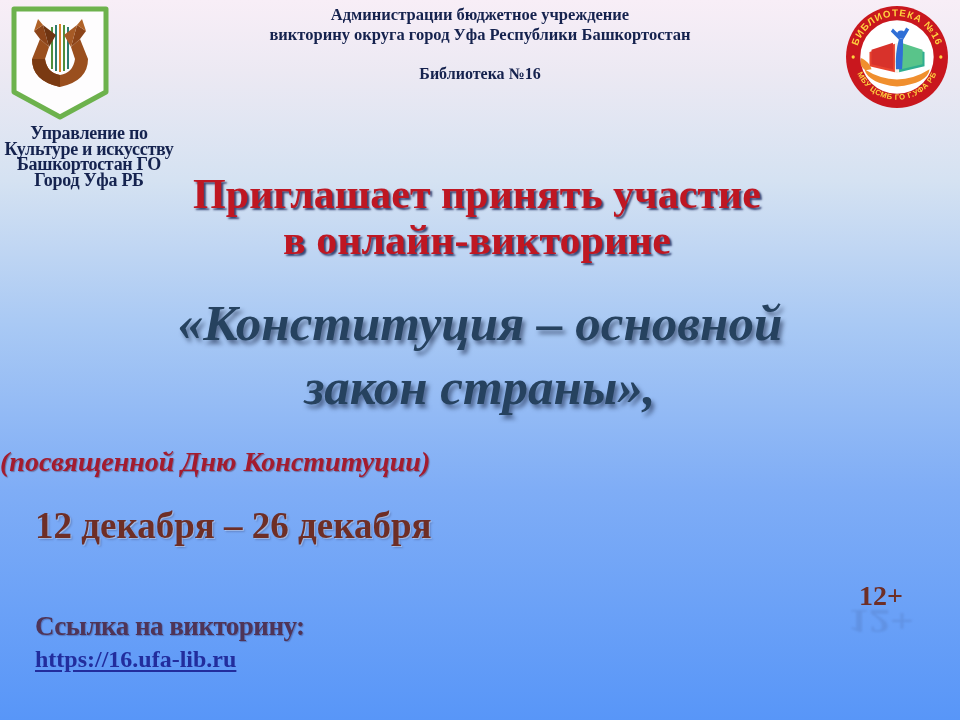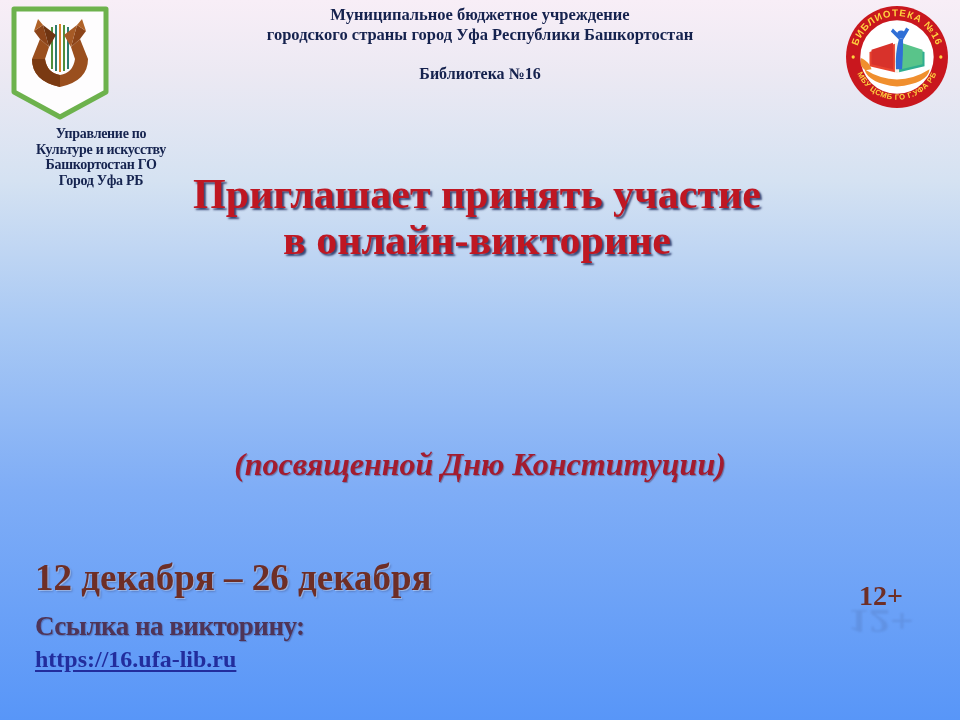--- a/index.html
+++ b/index.html
@@ -30,24 +30,23 @@
 
   
   .left-dept {
     position: absolute;
     left: 0px;
     top: 126px;
     width: 178px;
     text-align: center;
     color: #15234f;
     font-weight: bold;
-    font-size: 14px;
+    font-size: 18px;
     line-height: 15.5px;
     letter-spacing: -0.3px;
-    padding-left: 12px;
   }
 
   
   .org-header {
     position: absolute;
     left: 180px;
     right: 180px;
     top: 5px;
     text-align: center;
     color: #15224e;
@@ -98,33 +97,32 @@
     line-height: 64px;
     text-shadow: 3px 4px 4px rgba(22, 34, 66, 0.55);
   }
 
   
   .subtitle {
     position: absolute;
     left: 0;
     right: 0;
     top: 446px;
-    text-align: center;
     color: #a31c2f;
     font-style: italic;
     font-weight: bold;
-    font-size: 32px;
+    font-size: 28px;
     text-shadow: 1px 1px 1px rgba(70, 20, 40, 0.4);
   }
 
   
   .dates {
     position: absolute;
     left: 35px;
-    top: 556px;
+    top: 504px;
     color: #6e2e26;
     font-weight: bold;
     font-size: 37px;
     text-shadow: 1px 1px 0 rgba(255,255,255,0.35), 2px 2px 2px rgba(40,40,80,0.25);
   }
 
   
   .age-wrap {
     position: absolute;
     right: 46px;
@@ -196,22 +194,22 @@
   </div>
 
   <div class="left-dept">
     <div>Управление по</div>
     <div>Культуре и искусству</div>
     <div>Башкортостан ГО</div>
     <div>Город Уфа РБ</div>
   </div>
 
   <div class="org-header">
-    <div>Муниципальное бюджетное учреждение</div>
-    <div>городского страны город Уфа Республики Башкортостан</div>
+    <div>Администрации бюджетное учреждение</div>
+    <div>викторину округа город Уфа Республики Башкортостан</div>
     <div class="library-line">Библиотека №16</div>
   </div>
 
   <div class="circle-logo">
     <svg viewBox="0 0 104 104" width="106" height="106">
       <defs>
         <path id="arcTop" d="M 12,52 A 40,40 0 0 1 92,52"></path>
         <path id="arcBot" d="M 10,52 A 42,42 0 0 0 94,52"></path>
       </defs>
       <circle cx="52" cy="52" r="50" fill="#c9171e"></circle>
@@ -239,20 +237,24 @@
       <path d="M20,64 Q52,84 84,64 Q82,78 52,81 Q24,78 20,64 Z" fill="#f08f2e"></path>
       <path d="M21,65 Q14,60 17,53 Q25,57 27,64 Z" fill="#f08f2e"></path>
     </svg>
   </div>
 
   <div class="invite">
     <div>Приглашает принять участие</div>
     <div>в онлайн-викторине</div>
   </div>
 
+  <div class="quiz-title">
+    <div>«Конституция – основной</div>
+    <div>закон страны»,</div>
+  </div>
 
   <div class="subtitle">(посвященной Дню Конституции)</div>
 
   <div class="dates">12 декабря – 26 декабря</div>
 
   <div class="age-wrap">
     <div class="age">12+</div>
     <div class="age-reflection">12+</div>
   </div>
 

